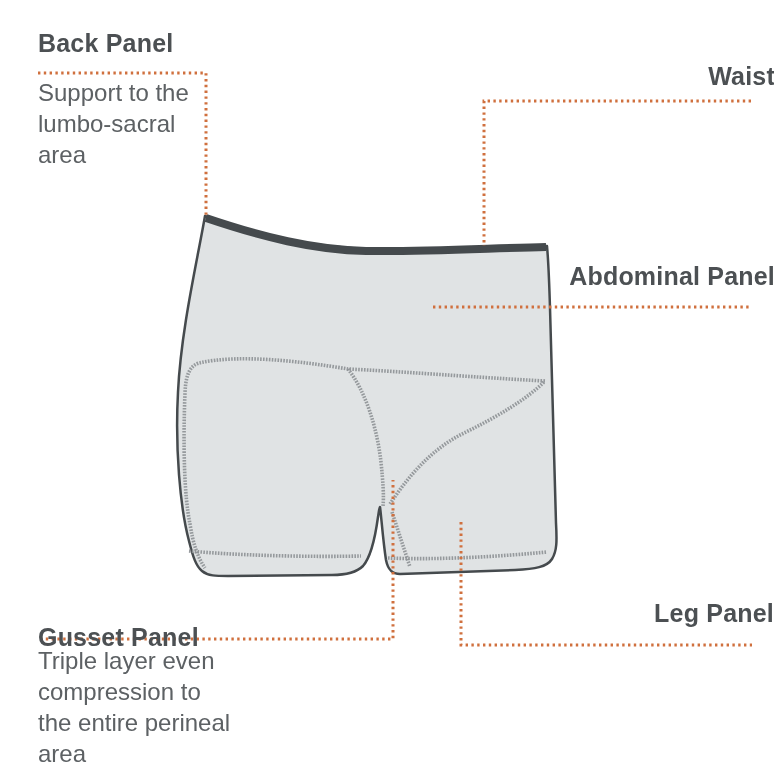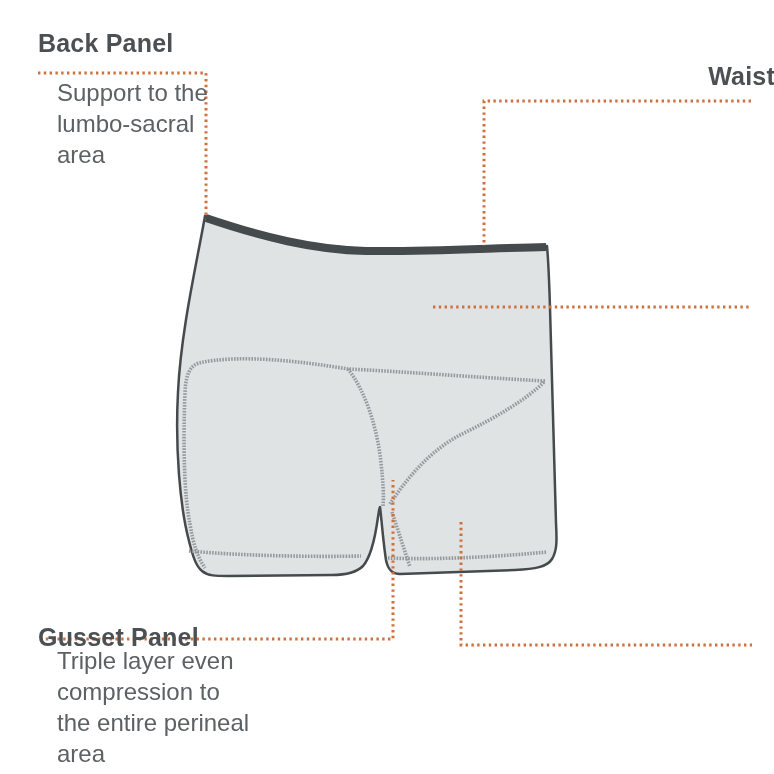--- a/index.html
+++ b/index.html
@@ -20,21 +20,21 @@
   .stage{position:absolute;inset:0;width:774px;height:774px;padding-left:24px;}
   svg.art{position:absolute;left:0;top:0;width:774px;height:774px;}
   .ann-title{
     position:absolute;
     font-size:25px;font-weight:bold;line-height:28px;
     color:var(--heading);letter-spacing:.2px;white-space:pre;
   }
   .ann-desc{
     position:absolute;
     font-size:24px;line-height:31px;font-weight:400;
-    color:var(--body);white-space:pre-line;margin-left:19px;
+    color:var(--body);white-space:pre-line;
   }
   .right{text-align:right;}
   .left{text-align:left;}
   .fabric{fill:var(--fabric);stroke:var(--outline);stroke-width:2.5;stroke-linejoin:round;}
   .waistband{fill:none;stroke:var(--outline);stroke-width:8;stroke-linecap:butt;}
   .stitch{fill:none;stroke:var(--stitch);stroke-width:3.6;stroke-dasharray:1.6 1.3;opacity:.92;}
   .leader{fill:none;stroke:var(--accent);stroke-width:3;stroke-dasharray:2.4 3.4;stroke-linecap:butt;}
 </style>
 </head>
 <body>
@@ -80,21 +80,23 @@
     <path class="leader" d="M 461,522 V 645 H 752"></path>
   </svg>
 
   <div class="ann-title left" style="left:38px;top:29px">Back Panel</div>
   <div class="ann-desc left" style="left:38px;top:77px">Support to the
 lumbo-sacral
 area</div>
 
   <div class="ann-title right" style="right:23px;top:62px">Waist</div>
 
+  <div class="ann-title right" style="right:23px;top:262px">Abdominal Panel</div>
 
   <div class="ann-title left" style="left:38px;top:623px">Gusset Panel</div>
   <div class="ann-desc left" style="left:38px;top:645px">Triple layer even
 compression to
 the entire perineal
 area</div>
 
+  <div class="ann-title right" style="right:24px;top:599px">Leg Panel</div>
 
 </div>
 
 </body></html>

